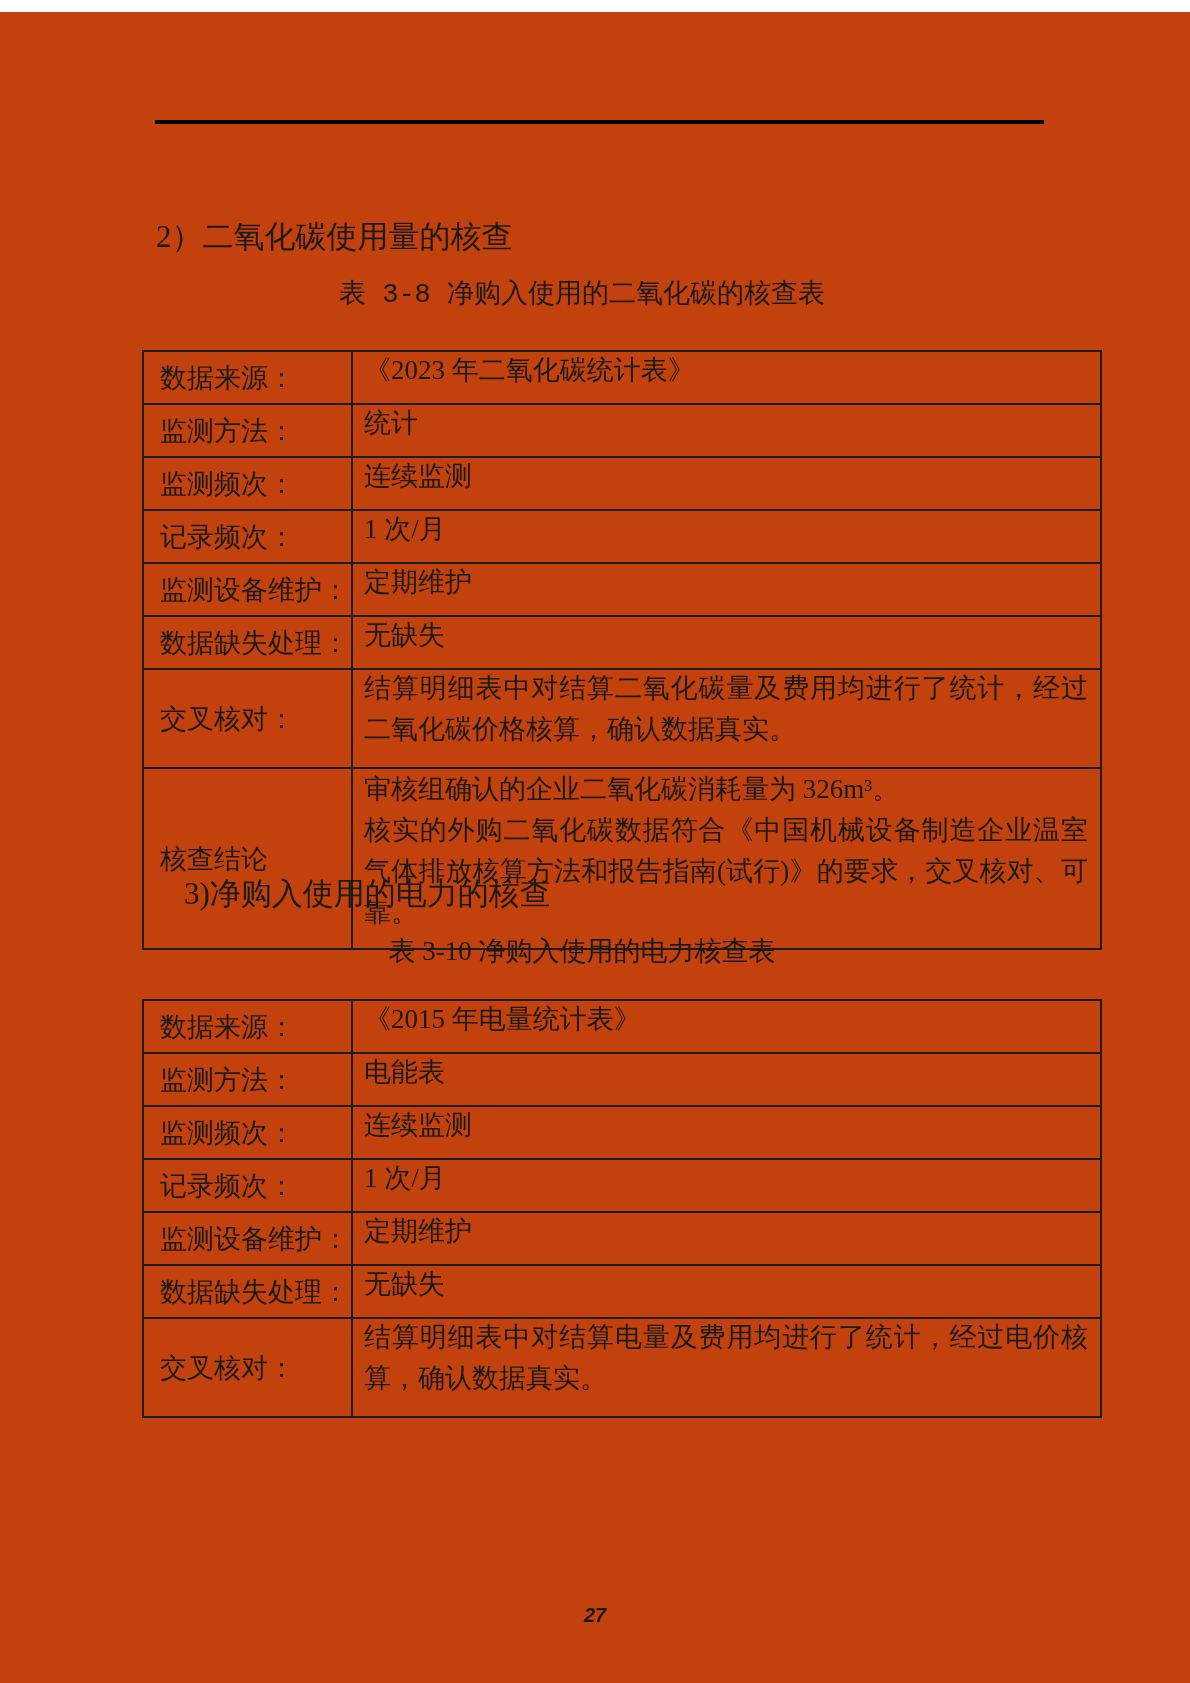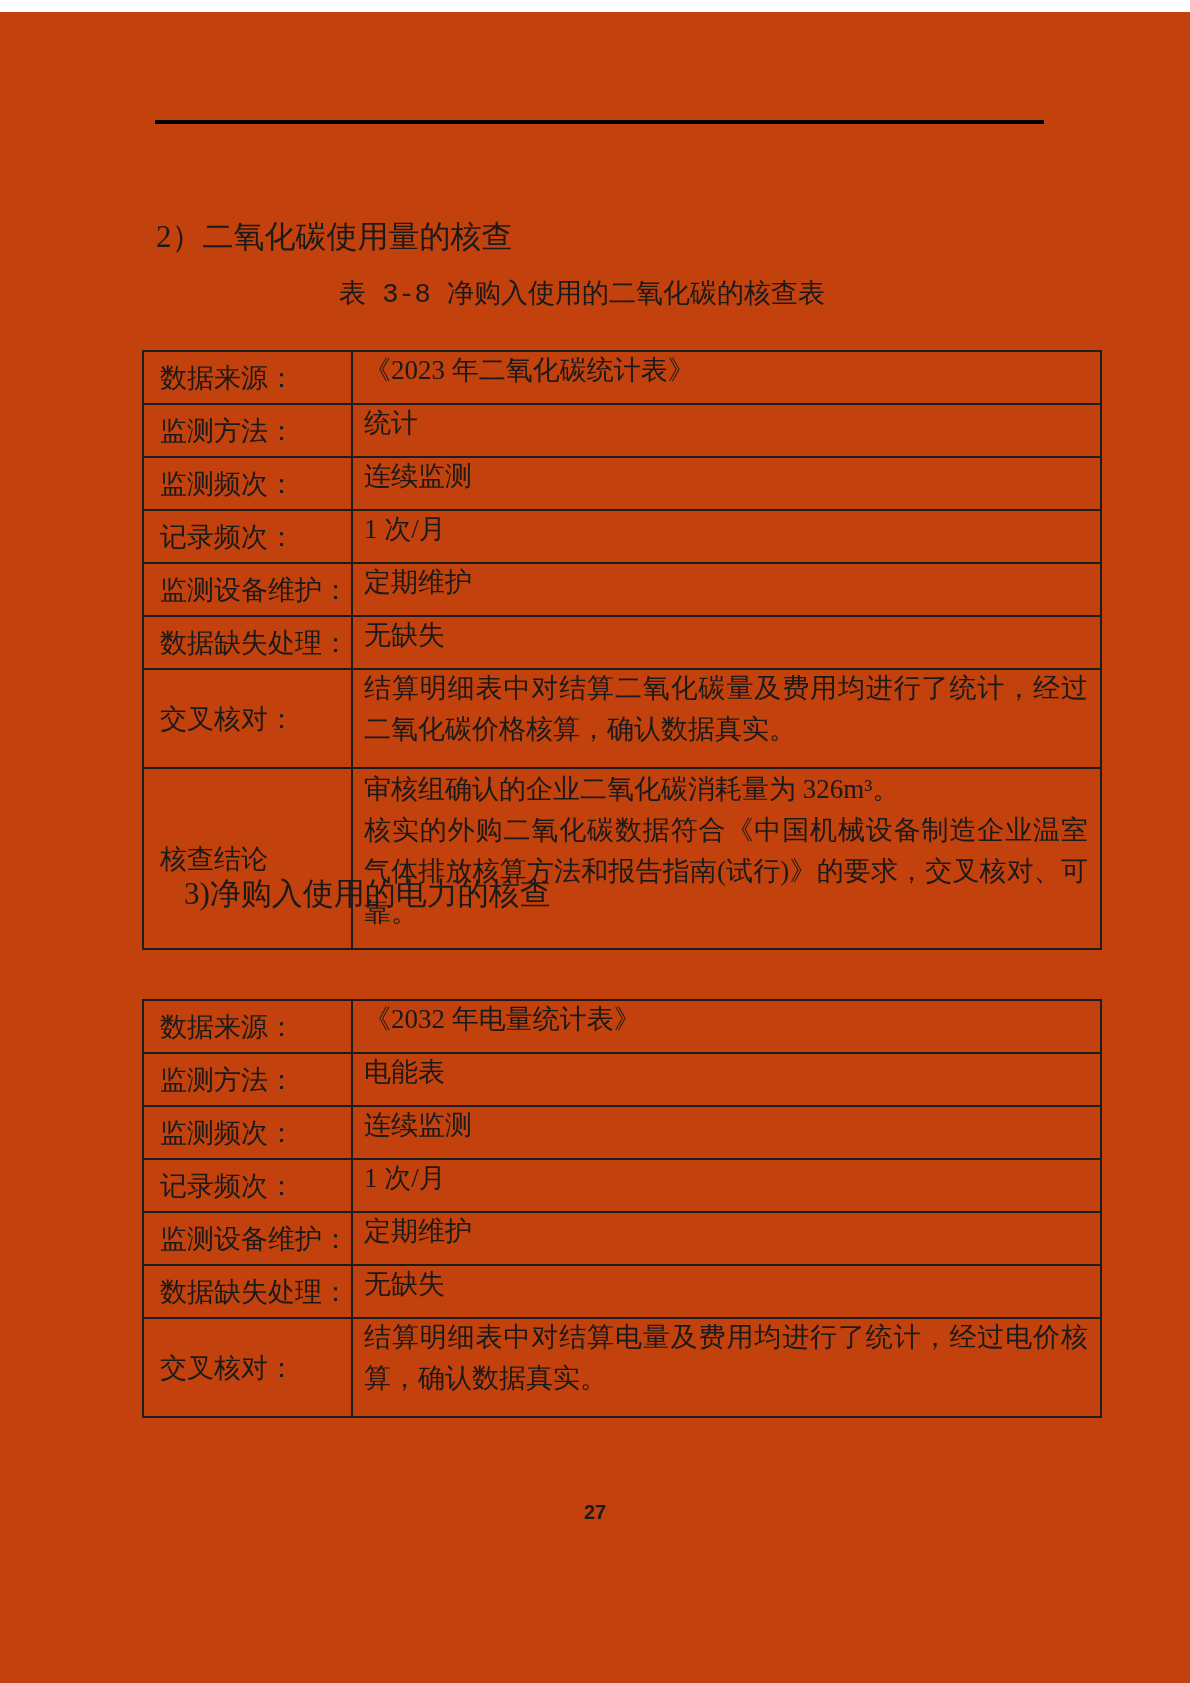--- a/index.html
+++ b/index.html
@@ -81,27 +81,28 @@
     vertical-align: middle;
   }
   .justify {
     text-align: justify;
     text-justify: inter-ideograph;
     text-align-last: left;
   }
   .page-number {
     position: absolute;
     left: 0;
-    top: 1489px;
+    top: 1592px;
     width: 100%;
     text-align: center;
     font-family: "Liberation Sans", "DejaVu Sans", sans-serif;
     font-size: 20px;
     font-weight: 600;
     color: #1a1a1a;
+    font-style: italic;
   }
 </style>
 </head>
 <body>
 
 <div class="page">
 
   <div class="top-rule"></div>
 
   <div class="heading heading-2">2）二氧化碳使用量的核查</div>
@@ -147,30 +148,31 @@
         <td class="val multi">
           <div>审核组确认的企业二氧化碳消耗量为 326m³。</div>
           <div class="justify">核实的外购二氧化碳数据符合《中国机械设备制造企业温室气体排放核算方法和报告指南(试行)》的要求，交叉核对、可靠。</div>
         </td>
       </tr>
     </tbody>
   </table>
 
   <div class="heading heading-3">3)净购入使用的电力的核查</div>
 
+  <div class="caption caption-2">表 3-10 净购入使用的电力核查表</div>
 
   <table class="vtable table-2">
     <colgroup>
         <col class="c-label">
         <col>
       </colgroup>
     <tbody>
       <tr class="r-single">
         <td class="lbl">数据来源：</td>
-        <td class="val">《2032 年电量统计表》</td>
+        <td class="val">《2015 年电量统计表》</td>
       </tr>
       <tr class="r-single">
         <td class="lbl">监测方法：</td>
         <td class="val">电能表</td>
       </tr>
       <tr class="r-single">
         <td class="lbl">监测频次：</td>
         <td class="val">连续监测</td>
       </tr>
       <tr class="r-single">

